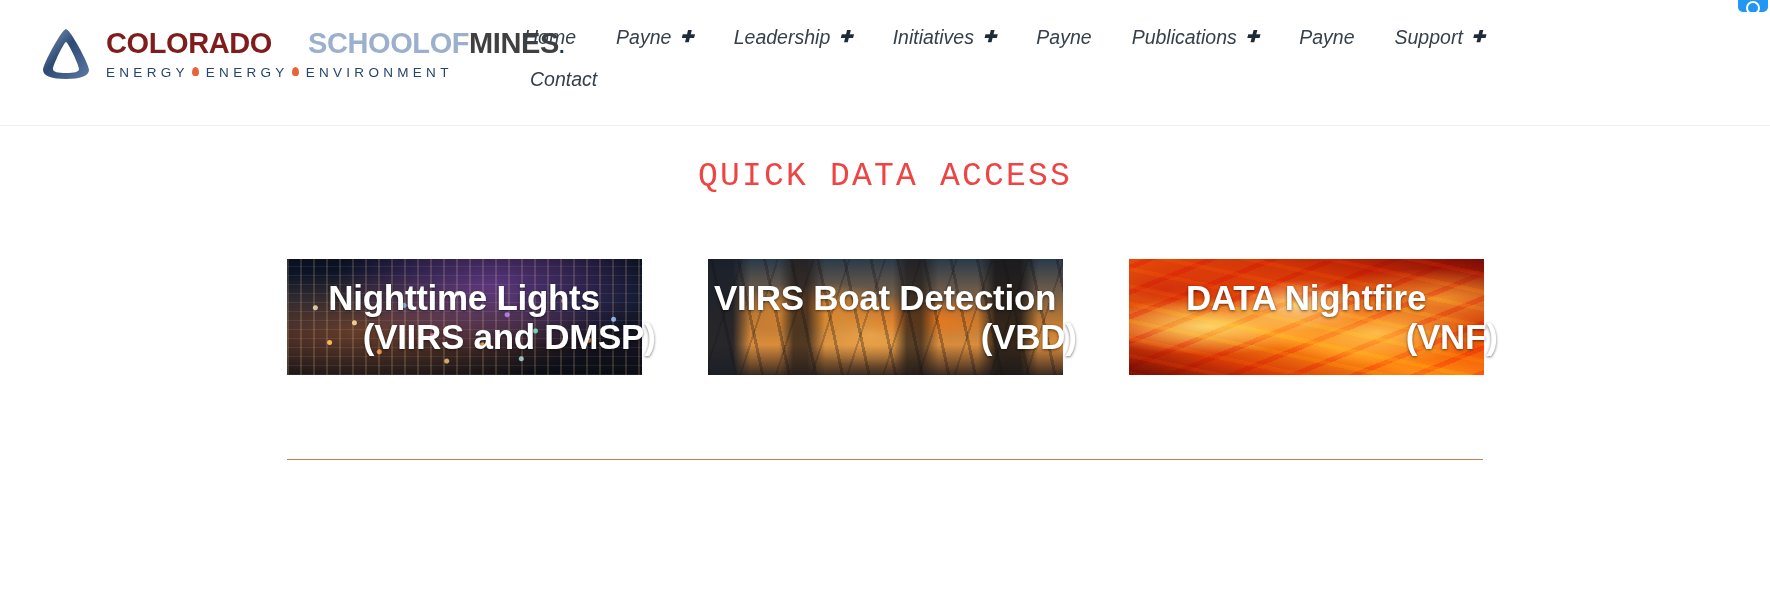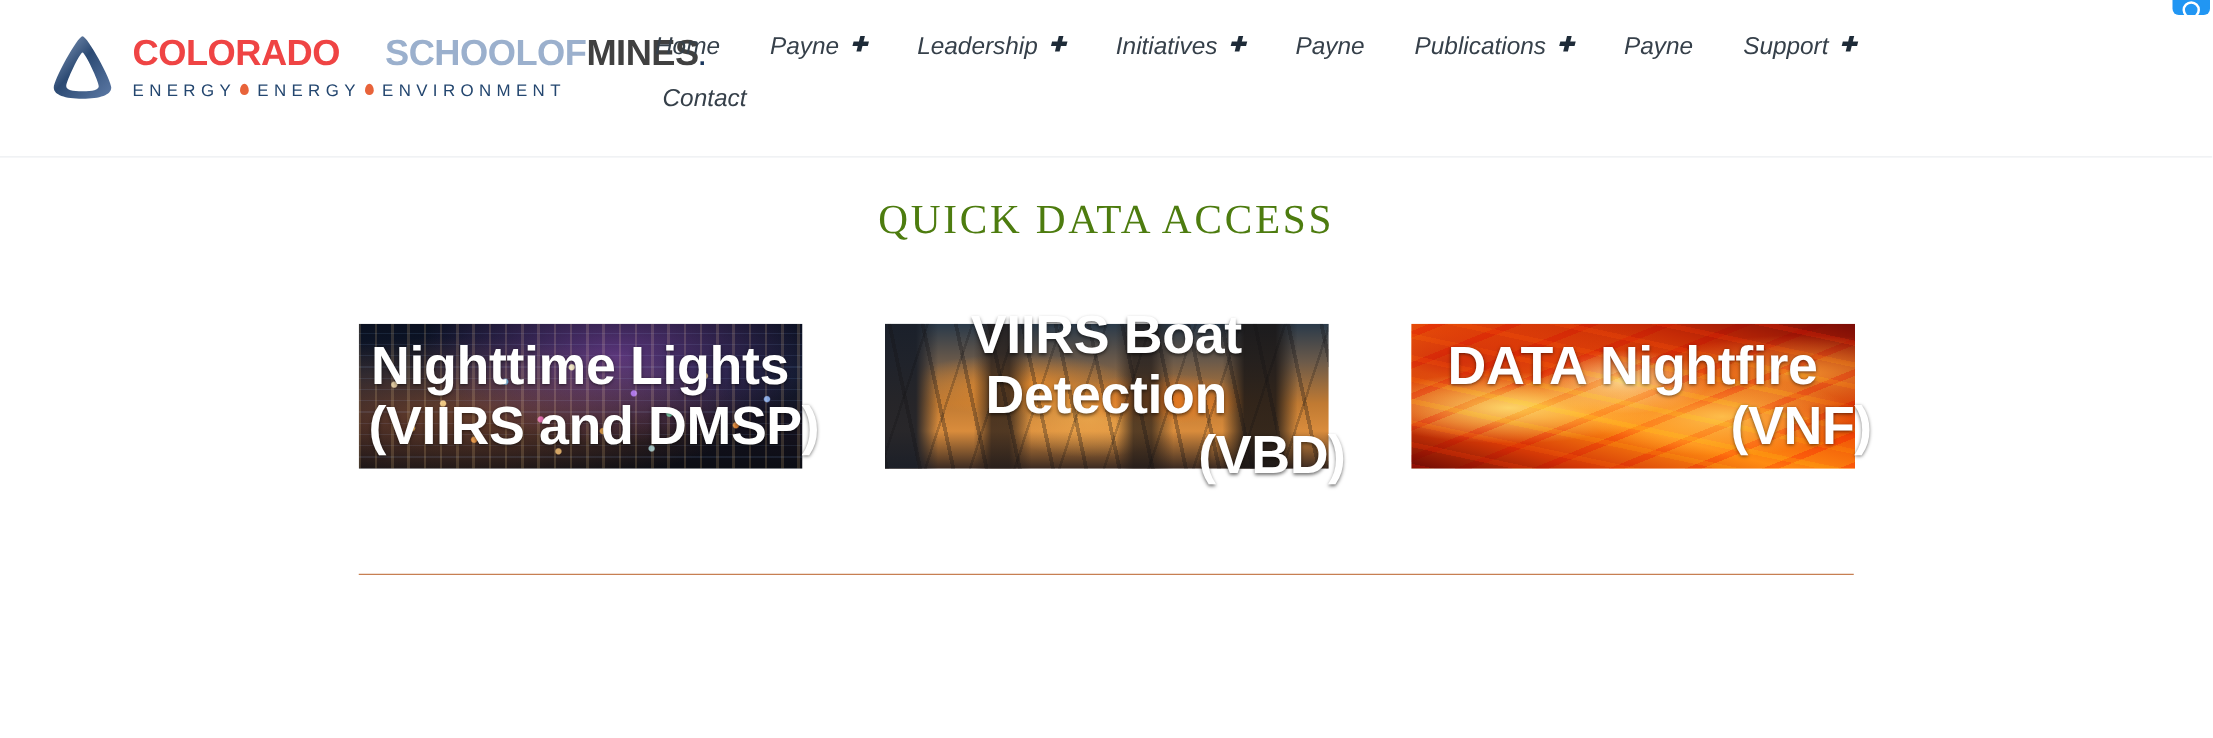--- a/index.html
+++ b/index.html
@@ -27,21 +27,21 @@
   }
   .logo{
     position:absolute;left:40px;top:26px;display:flex;align-items:center;
   }
   .logo-mark{width:52px;height:56px;flex:0 0 auto;}
   .logo-text{margin-left:14px;}
   .wordmark{
     font-size:29px;font-weight:bold;letter-spacing:-0.4px;line-height:1;
     white-space:nowrap;font-family:"Liberation Sans",sans-serif;
   }
-  .wm-a{color:#ef4444;}
+  .wm-a{color:#7f1d1d;}
   .wm-b{color:#9bb0cd;margin-left:36px;}
   .wm-c{color:#404040;}
   .wm-dot{color:#18355c;font-size:20px;}
   .tagline{
     margin-top:7px;font-size:13.5px;letter-spacing:4.3px;color:#23466f;
     white-space:nowrap;display:flex;align-items:center;
   }
   .tag-sep{
     display:inline-block;width:7px;height:9px;margin:0 7px 0 3px;
     background:#e8633a;border-radius:50% 50% 50% 50%/60% 60% 40% 40%;
@@ -61,42 +61,42 @@
   .nav-item:first-child{padding-left:14px;}
   .nav-plus{
     margin-left:9px;font-size:16px;font-weight:bold;color:#1e2b38;
     position:relative;top:0px;
   }
   .nav-break{flex-basis:100%;height:0;}
 
   
   .main{position:relative;padding-top:32px;}
   .section-title{
-    text-align:center;color:#4d7c0f;font-size:33px;font-weight:300;
-    letter-spacing:2.2px;font-family:Liberation Serif, serif;
+    text-align:center;color:#ef4444;font-size:33px;font-weight:300;
+    letter-spacing:2.2px;font-family:Liberation Mono, monospace;
     margin:0;padding:0;
   }
 
   .cards{
     position:relative;margin-top:64px;height:126px;
     display:flex;justify-content:center;gap:66px;
   }
   .card{
     position:relative;width:355px;height:116px;overflow:visible;
     cursor:pointer;
   }
   .card-img{
     position:absolute;inset:0;overflow:hidden;
   }
   .card-label{
     position:absolute;left:-14px;right:-14px;top:50%;
     transform:translateY(-50%);
     text-align:center;color:#ffffff;
     font-family:"Liberation Sans",sans-serif;
-    font-size:43px;font-weight:bold;line-height:1.12;
+    font-size:35px;font-weight:bold;line-height:1.12;
     letter-spacing:-0.3px;
     text-shadow:0 1px 3px rgba(0,0,0,0.55);
     pointer-events:none;
   }
   .card-label .l2{display:block;text-align:right;}
 
   
   .img-night{
     width:100%;height:100%;
     background:

